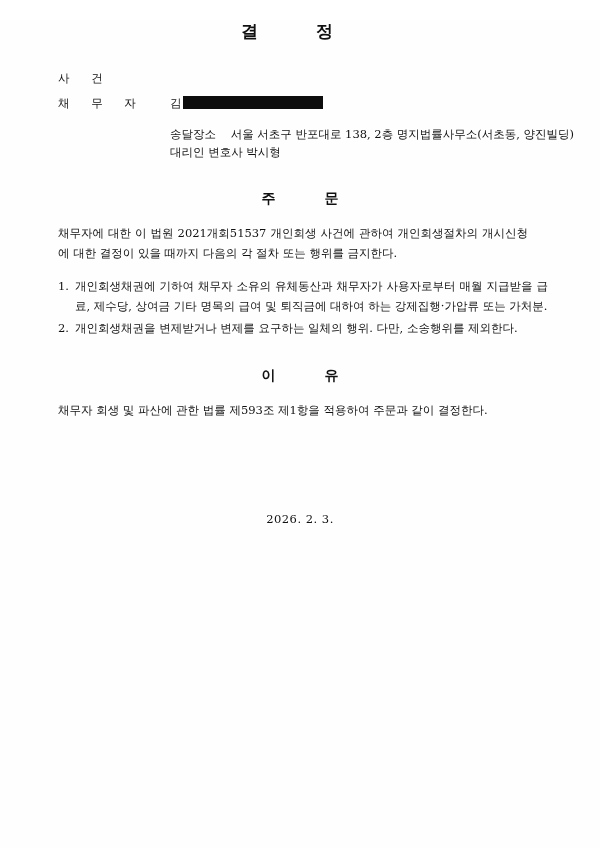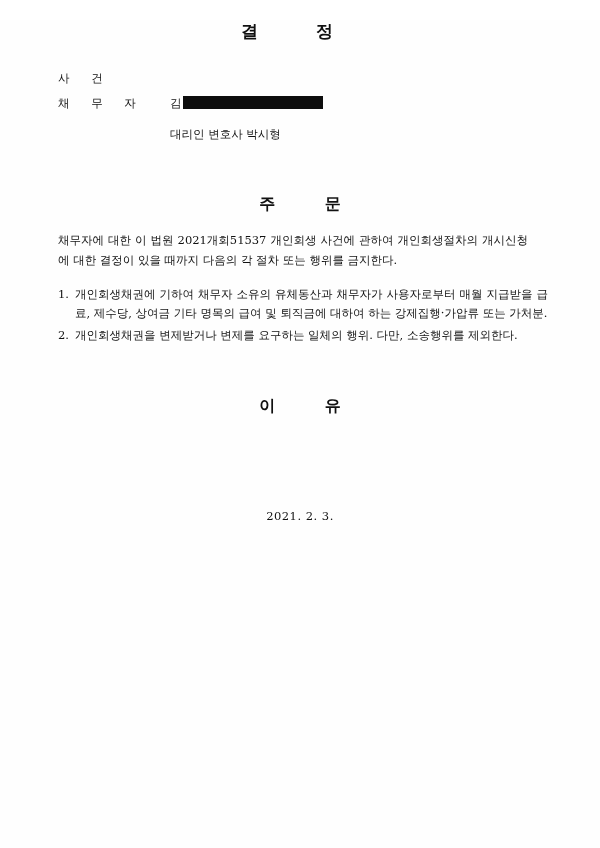--- a/index.html
+++ b/index.html
@@ -66,25 +66,25 @@
     margin-top: 14px;
     padding-left: 170px;
     font-size: 11.5px;
     line-height: 1.55;
   }
   .addr-label {
     letter-spacing: 0px;
   }
   .section-heading {
     text-align: center;
-    font-size: 16px;
+    font-size: 14px;
     font-weight: bold;
     letter-spacing: 22px;
     padding-left: 22px;
-    margin-top: 50px;
+    margin-top: 28px;
     margin-bottom: 16px;
   }
   .body-text {
     padding-left: 58px;
     padding-right: 72px;
     font-size: 11.5px;
     line-height: 1.72;
     text-align: justify;
   }
   .ordered-list {
@@ -129,36 +129,42 @@
     </div>
     <div class="meta-row">
       <div class="meta-label">채 무 자</div>
       <div class="meta-value">
         <span>김</span><span class="redact redact-name"></span>
       </div>
     </div>
   </div>
 
   <div class="addr-block">
+    <div>
+      <span class="addr-label">송달장소</span>
+      &nbsp;&nbsp;
+      <span>서울 서초구 반포대로 138, 2층 명지법률사무소(서초동, 양진빌딩)</span>
+    </div>
     <div>대리인 변호사 박시형</div>
   </div>
 
   <div class="section-heading">주      문</div>
 
   <div class="body-text">채무자에 대한 이 법원 2021개회51537 개인회생 사건에 관하여 개인회생절차의 개시신청에 대한 결정이 있을 때까지 다음의 각 절차 또는 행위를 금지한다.</div>
 
   <div class="ordered-list">
     <div class="ordered-item">
       <div class="ordered-num">1.</div>
       <div class="ordered-body">개인회생채권에 기하여 채무자 소유의 유체동산과 채무자가 사용자로부터 매월 지급받을 급료, 제수당, 상여금 기타 명목의 급여 및 퇴직금에 대하여 하는 강제집행·가압류 또는 가처분.</div>
     </div>
     <div class="ordered-item">
       <div class="ordered-num">2.</div>
       <div class="ordered-body">개인회생채권을 변제받거나 변제를 요구하는 일체의 행위. 다만, 소송행위를 제외한다.</div>
     </div>
   </div>
 
   <div class="section-heading">이      유</div>
 
+  <div class="body-text reason-body">채무자 회생 및 파산에 관한 법률 제593조 제1항을 적용하여 주문과 같이 결정한다.</div>
 
-  <div class="date-line">2021. 2. 3.</div>
+  <div class="date-line">2026. 2. 3.</div>
 
 </div>
 
 </body></html>

